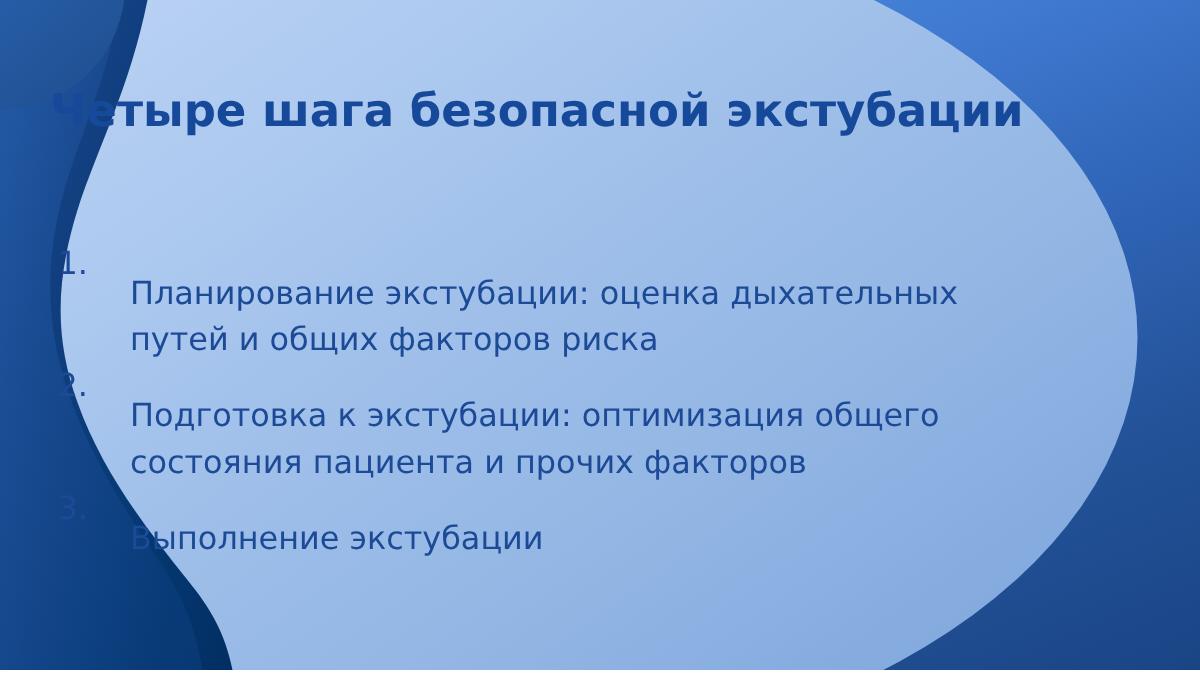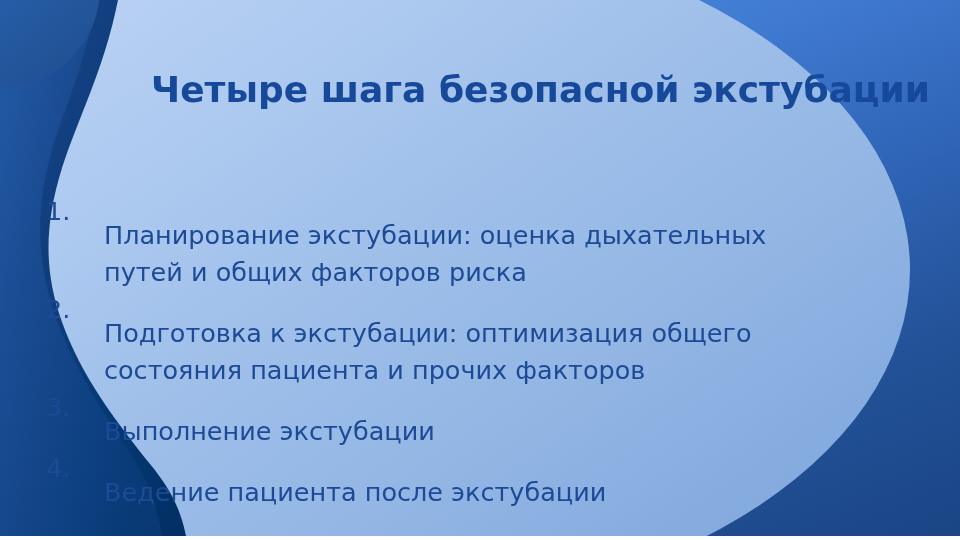--- a/index.html
+++ b/index.html
@@ -76,21 +76,21 @@
     height: 4px;
     background: #ffffff;
   }
 
   
   .title {
     position: absolute;
     left: 40px;
     top: 68px;
     width: 890px;
-    text-align: right;
+    text-align: left;
     font-size: 36px;
     font-weight: bold;
     color: #17499b;
     letter-spacing: 0px;
     line-height: 44px;
     white-space: nowrap;
   }
 
   .body-list {
     position: absolute;
@@ -157,21 +157,17 @@
       <span class="li-text">Планирование экстубации: оценка дыхательных путей и общих факторов риска</span>
     </li>
     <li class="li-row">
       <span class="li-num">2.</span>
       <span class="li-text">Подготовка к экстубации: оптимизация общего состояния пациента и прочих факторов</span>
     </li>
     <li class="li-row">
       <span class="li-num">3.</span>
       <span class="li-text">Выполнение экстубации</span>
     </li>
-    <li class="li-row">
-      <span class="li-num">4.</span>
-      <span class="li-text">Ведение пациента после экстубации</span>
-    </li>
   </ul>
 
   <div class="bg-bottom-strip"></div>
 
 </div>
 
 </body></html>

